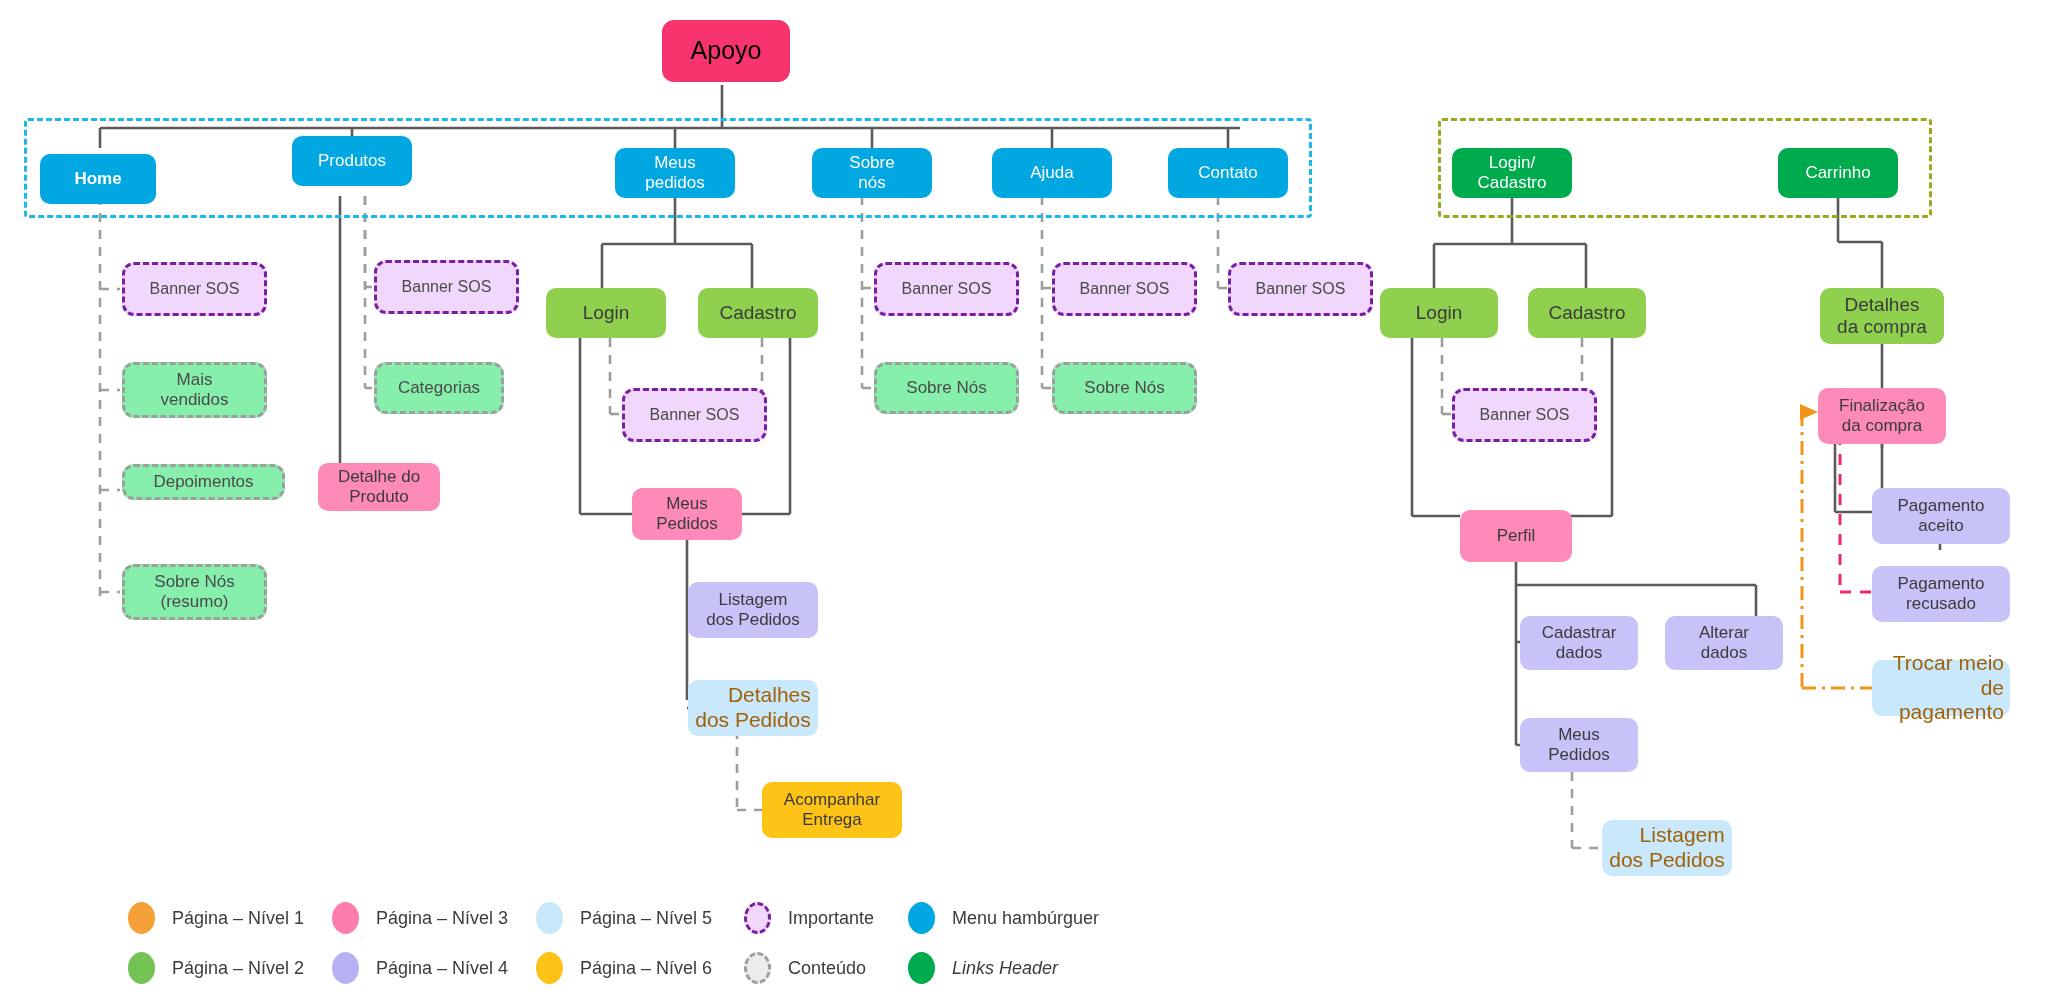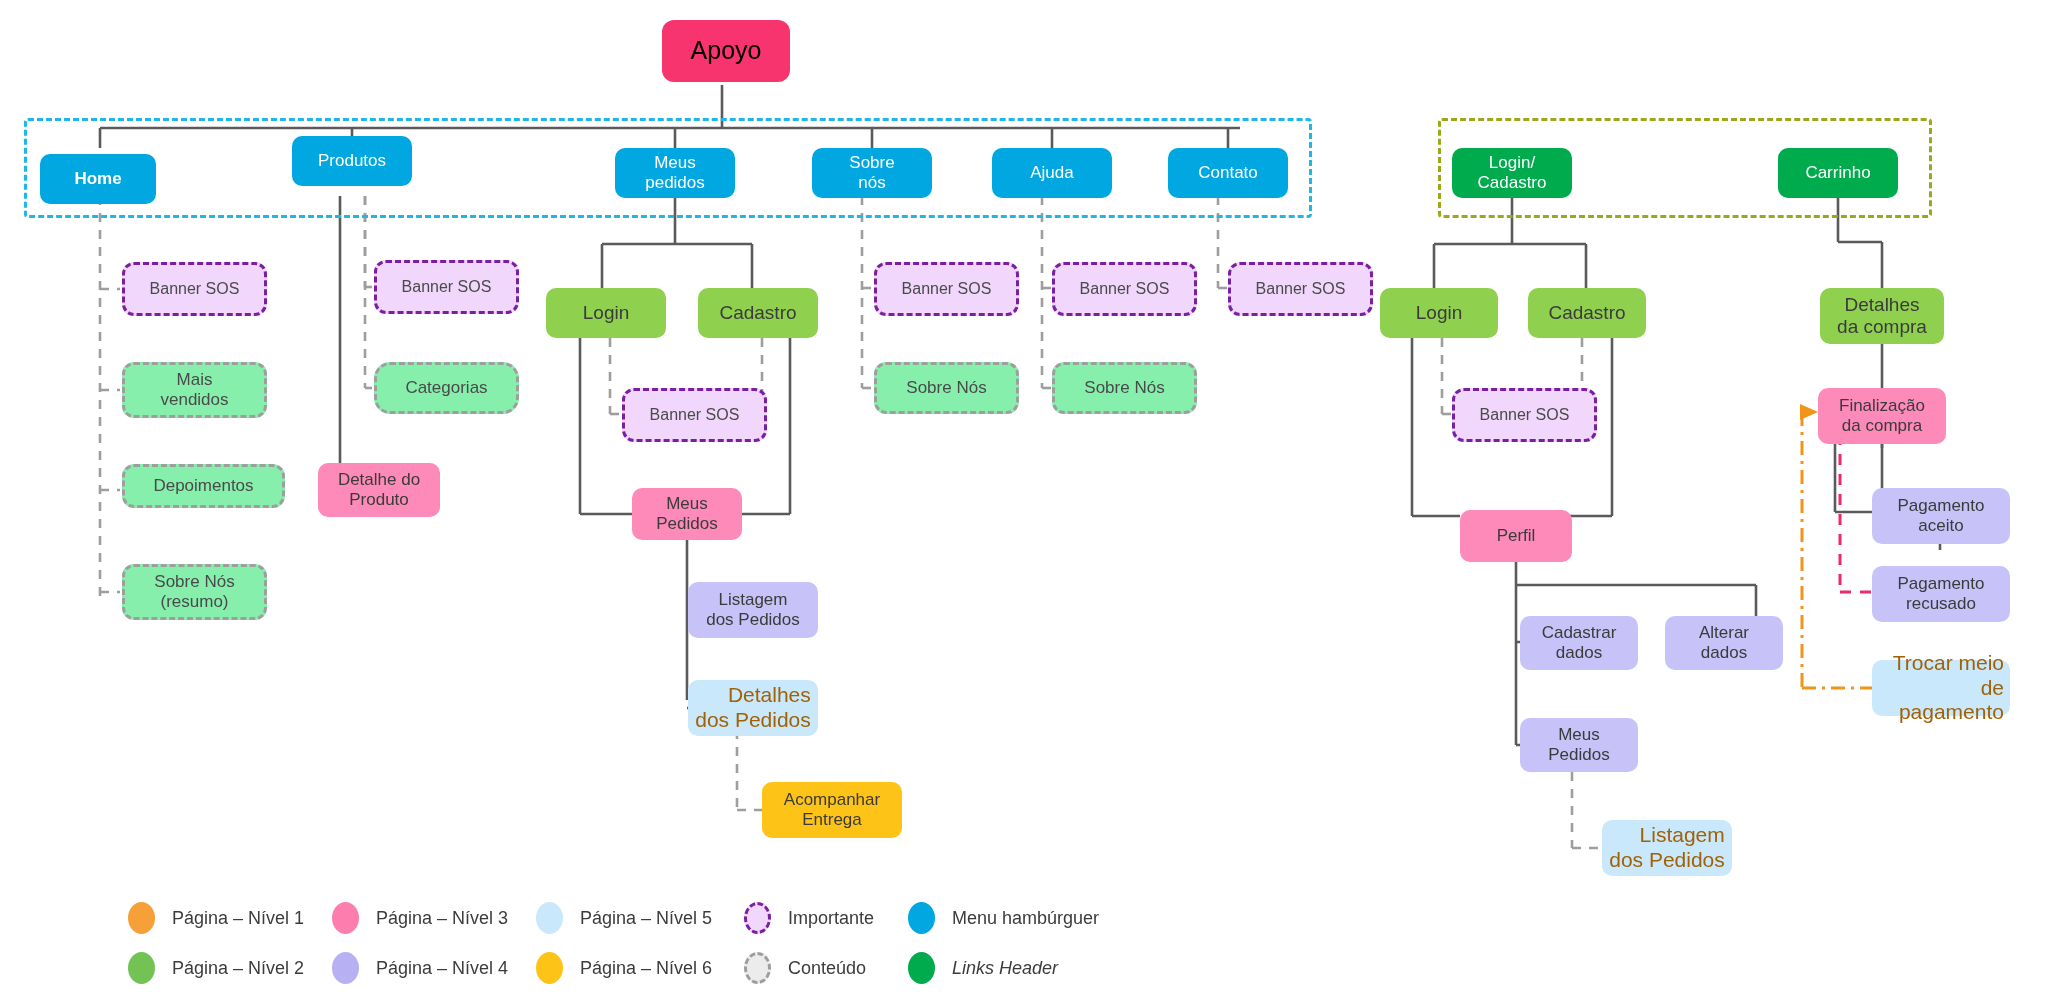--- a/index.html
+++ b/index.html
@@ -209,35 +209,35 @@
     <span>Carrinho</span>
   </div>
 
   <div class="node n-important" style="left:122px;top:262px;width:145px;height:54px;">
     <span>Banner SOS</span>
   </div>
   <div class="node n-content" style="left:122px;top:362px;width:145px;height:56px;">
     <span>Mais
 vendidos</span>
   </div>
-  <div class="node n-content" style="left:122px;top:464px;width:163px;height:44px;">
+  <div class="node n-content" style="left:122px;top:464px;width:163px;height:36px;">
     <span>Depoimentos</span>
   </div>
   <div class="node n-content" style="left:122px;top:564px;width:145px;height:56px;">
     <span>Sobre Nós
 (resumo)</span>
   </div>
 
   <div class="node n-important" style="left:374px;top:260px;width:145px;height:54px;">
     <span>Banner SOS</span>
   </div>
-  <div class="node n-content" style="left:374px;top:362px;width:145px;height:52px;border-radius:16px;">
+  <div class="node n-content" style="left:374px;top:362px;width:130px;height:52px;">
     <span>Categorias</span>
   </div>
-  <div class="node n-lvl3" style="left:318px;top:463px;width:122px;height:54px;">
+  <div class="node n-lvl3" style="left:318px;top:463px;width:122px;height:48px;">
     <span>Detalhe do
 Produto</span>
   </div>
 
   <div class="node n-lvl2" style="left:546px;top:288px;width:120px;height:50px;">
     <span>Login</span>
   </div>
   <div class="node n-lvl2" style="left:698px;top:288px;width:120px;height:50px;">
     <span>Cadastro</span>
   </div>

